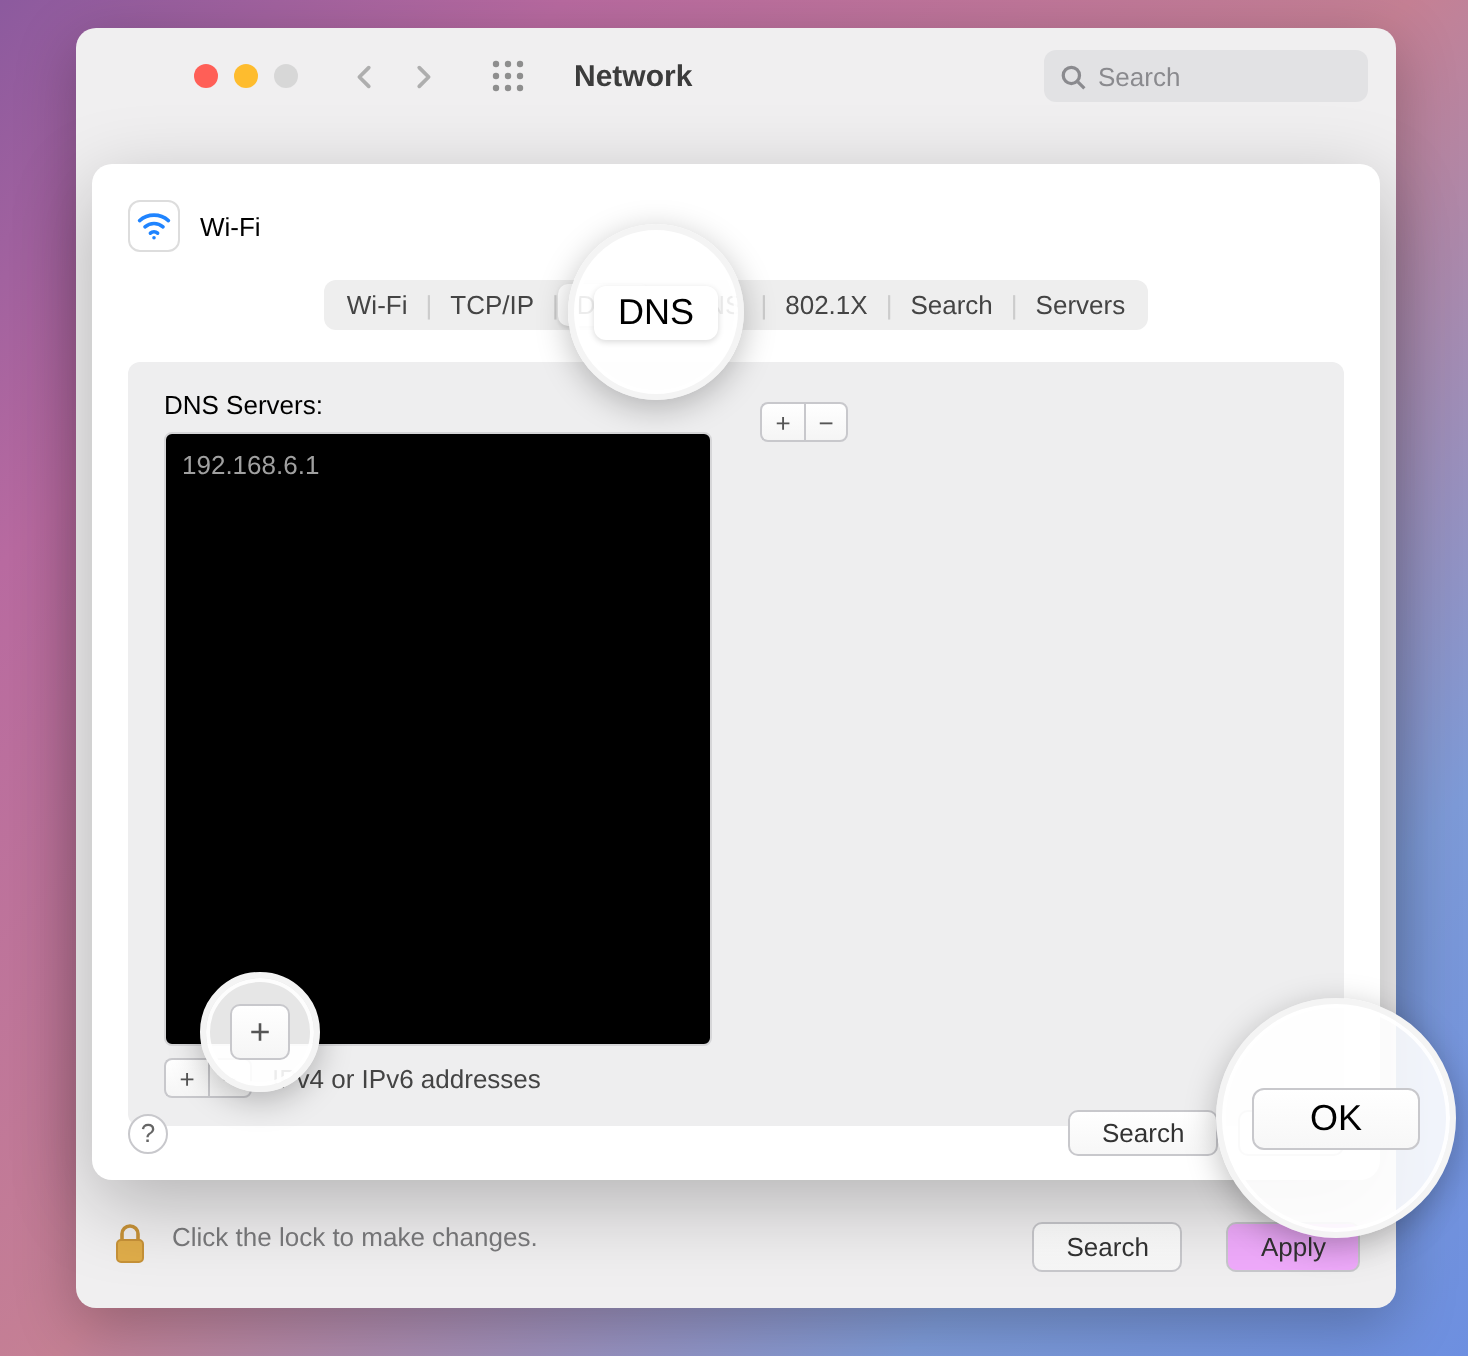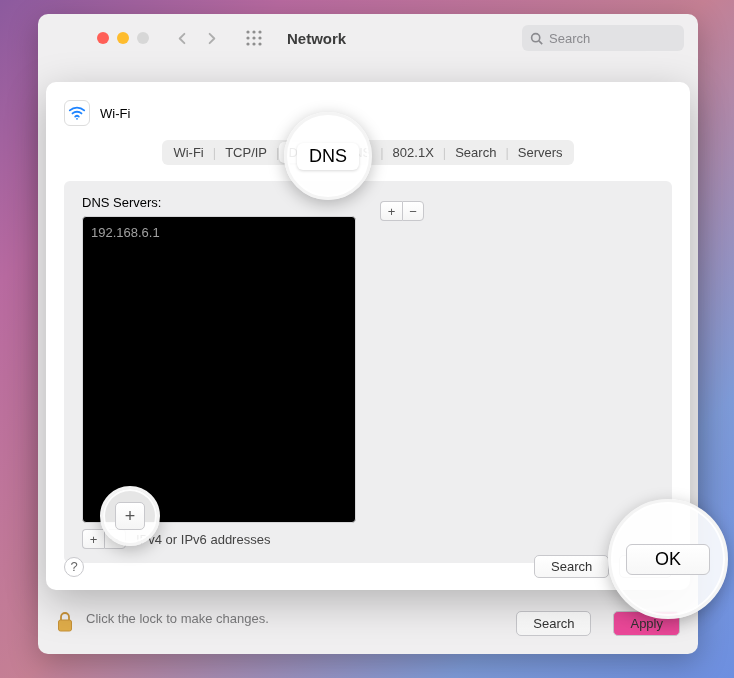--- a/index.html
+++ b/index.html
@@ -116,21 +116,21 @@
   .footer .btn + .btn { margin-left:10px; }
 
   .lockrow {
     position:absolute; left:18px; bottom:18px; right:18px;
     display:flex; gap:12px;
     font-size:13px; color:#7a7a7c;
   }
   .lock-icon svg { width:18px; height:22px; }
   .lockrow .btn { margin-left:auto; }
   .lockrow .btn + .btn { margin-left:10px; }
-  .lockrow .btn.primary { background:#ec4899; }
+  .lockrow .btn.primary { background:#f0abfc; }
 
   .loupe {
     position:absolute;
     border-radius:50%;
     background:rgba(255,255,255,0.9);
     box-shadow:0 4px 16px rgba(0,0,0,0.25), inset 0 0 0 2px rgba(255,255,255,0.9);
     border:3px solid #f4f4f4;
     display:flex; align-items:center; justify-content:center;
   }
   .loupe-dns {

